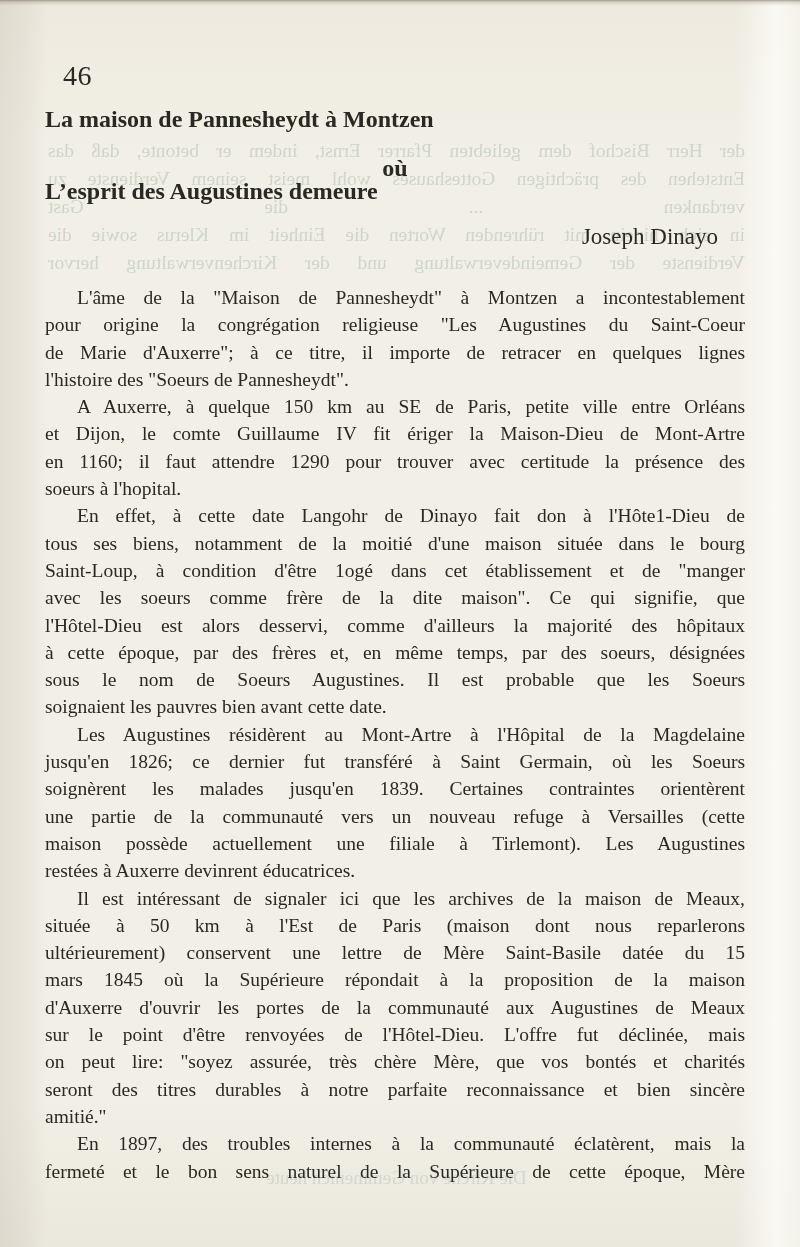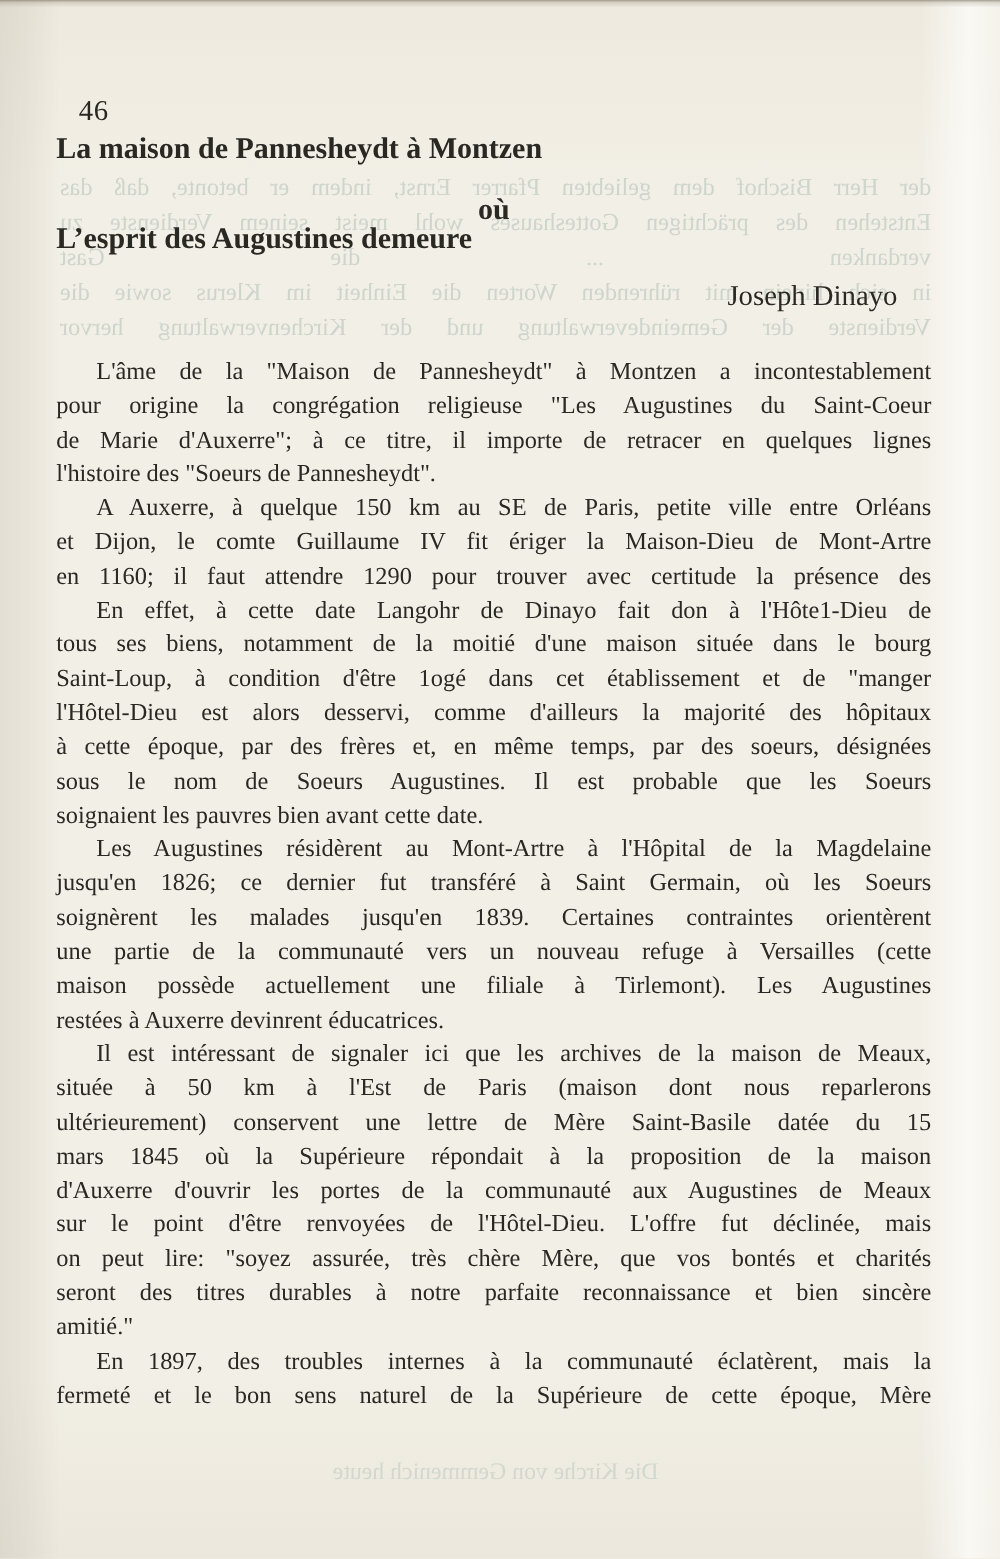--- a/index.html
+++ b/index.html
@@ -55,22 +55,22 @@
     font-size: 19px;
     opacity: 0.5;
   }
 
   
   .content { position: absolute; inset: 0; z-index: 2; }
 
   .page-number {
     position: absolute;
     left: 63px;
-    top: 76px;
-    font-size: 23px;
+    top: 60px;
+    font-size: 28px;
     letter-spacing: 0.5px;
   }
   .title-line {
     position: absolute;
     left: 45px;
     width: 700px;
     text-align: left;
     font-weight: 700;
     font-size: 24px;
     letter-spacing: 0px;
@@ -145,25 +145,27 @@
         <div class="paragraph">
           <div class="line indent">L'âme de la "Maison de Pannesheydt" à Montzen a incontestablement</div>
           <div class="line">pour origine la congrégation religieuse "Les Augustines du Saint-Coeur</div>
           <div class="line">de Marie d'Auxerre"; à ce titre, il importe de retracer en quelques lignes</div>
           <div class="line para-end">l'histoire des "Soeurs de Pannesheydt".</div>
         </div>
         <div class="paragraph">
           <div class="line indent">A Auxerre, à quelque 150 km au SE de Paris, petite ville entre Orléans</div>
           <div class="line">et Dijon, le comte Guillaume IV fit ériger la Maison-Dieu de Mont-Artre</div>
           <div class="line">en 1160; il faut attendre 1290 pour trouver avec certitude la présence des</div>
+          <div class="line para-end">soeurs à l'hopital.</div>
         </div>
         <div class="paragraph">
           <div class="line indent">En effet, à cette date Langohr de Dinayo fait don à l'Hôte1-Dieu de</div>
           <div class="line">tous ses biens, notamment de la moitié d'une maison située dans le bourg</div>
           <div class="line">Saint-Loup, à condition d'être 1ogé dans cet établissement et de "manger</div>
+          <div class="line">avec les soeurs comme frère de la dite maison". Ce qui signifie, que</div>
           <div class="line">l'Hôtel-Dieu est alors desservi, comme d'ailleurs la majorité des hôpitaux</div>
           <div class="line">à cette époque, par des frères et, en même temps, par des soeurs, désignées</div>
           <div class="line">sous le nom de Soeurs Augustines. Il est probable que les Soeurs</div>
           <div class="line para-end">soignaient les pauvres bien avant cette date.</div>
         </div>
         <div class="paragraph">
           <div class="line indent">Les Augustines résidèrent au Mont-Artre à l'Hôpital de la Magdelaine</div>
           <div class="line">jusqu'en 1826; ce dernier fut transféré à Saint Germain, où les Soeurs</div>
           <div class="line">soignèrent les malades jusqu'en 1839. Certaines contraintes orientèrent</div>
           <div class="line">une partie de la communauté vers un nouveau refuge à Versailles (cette</div>

